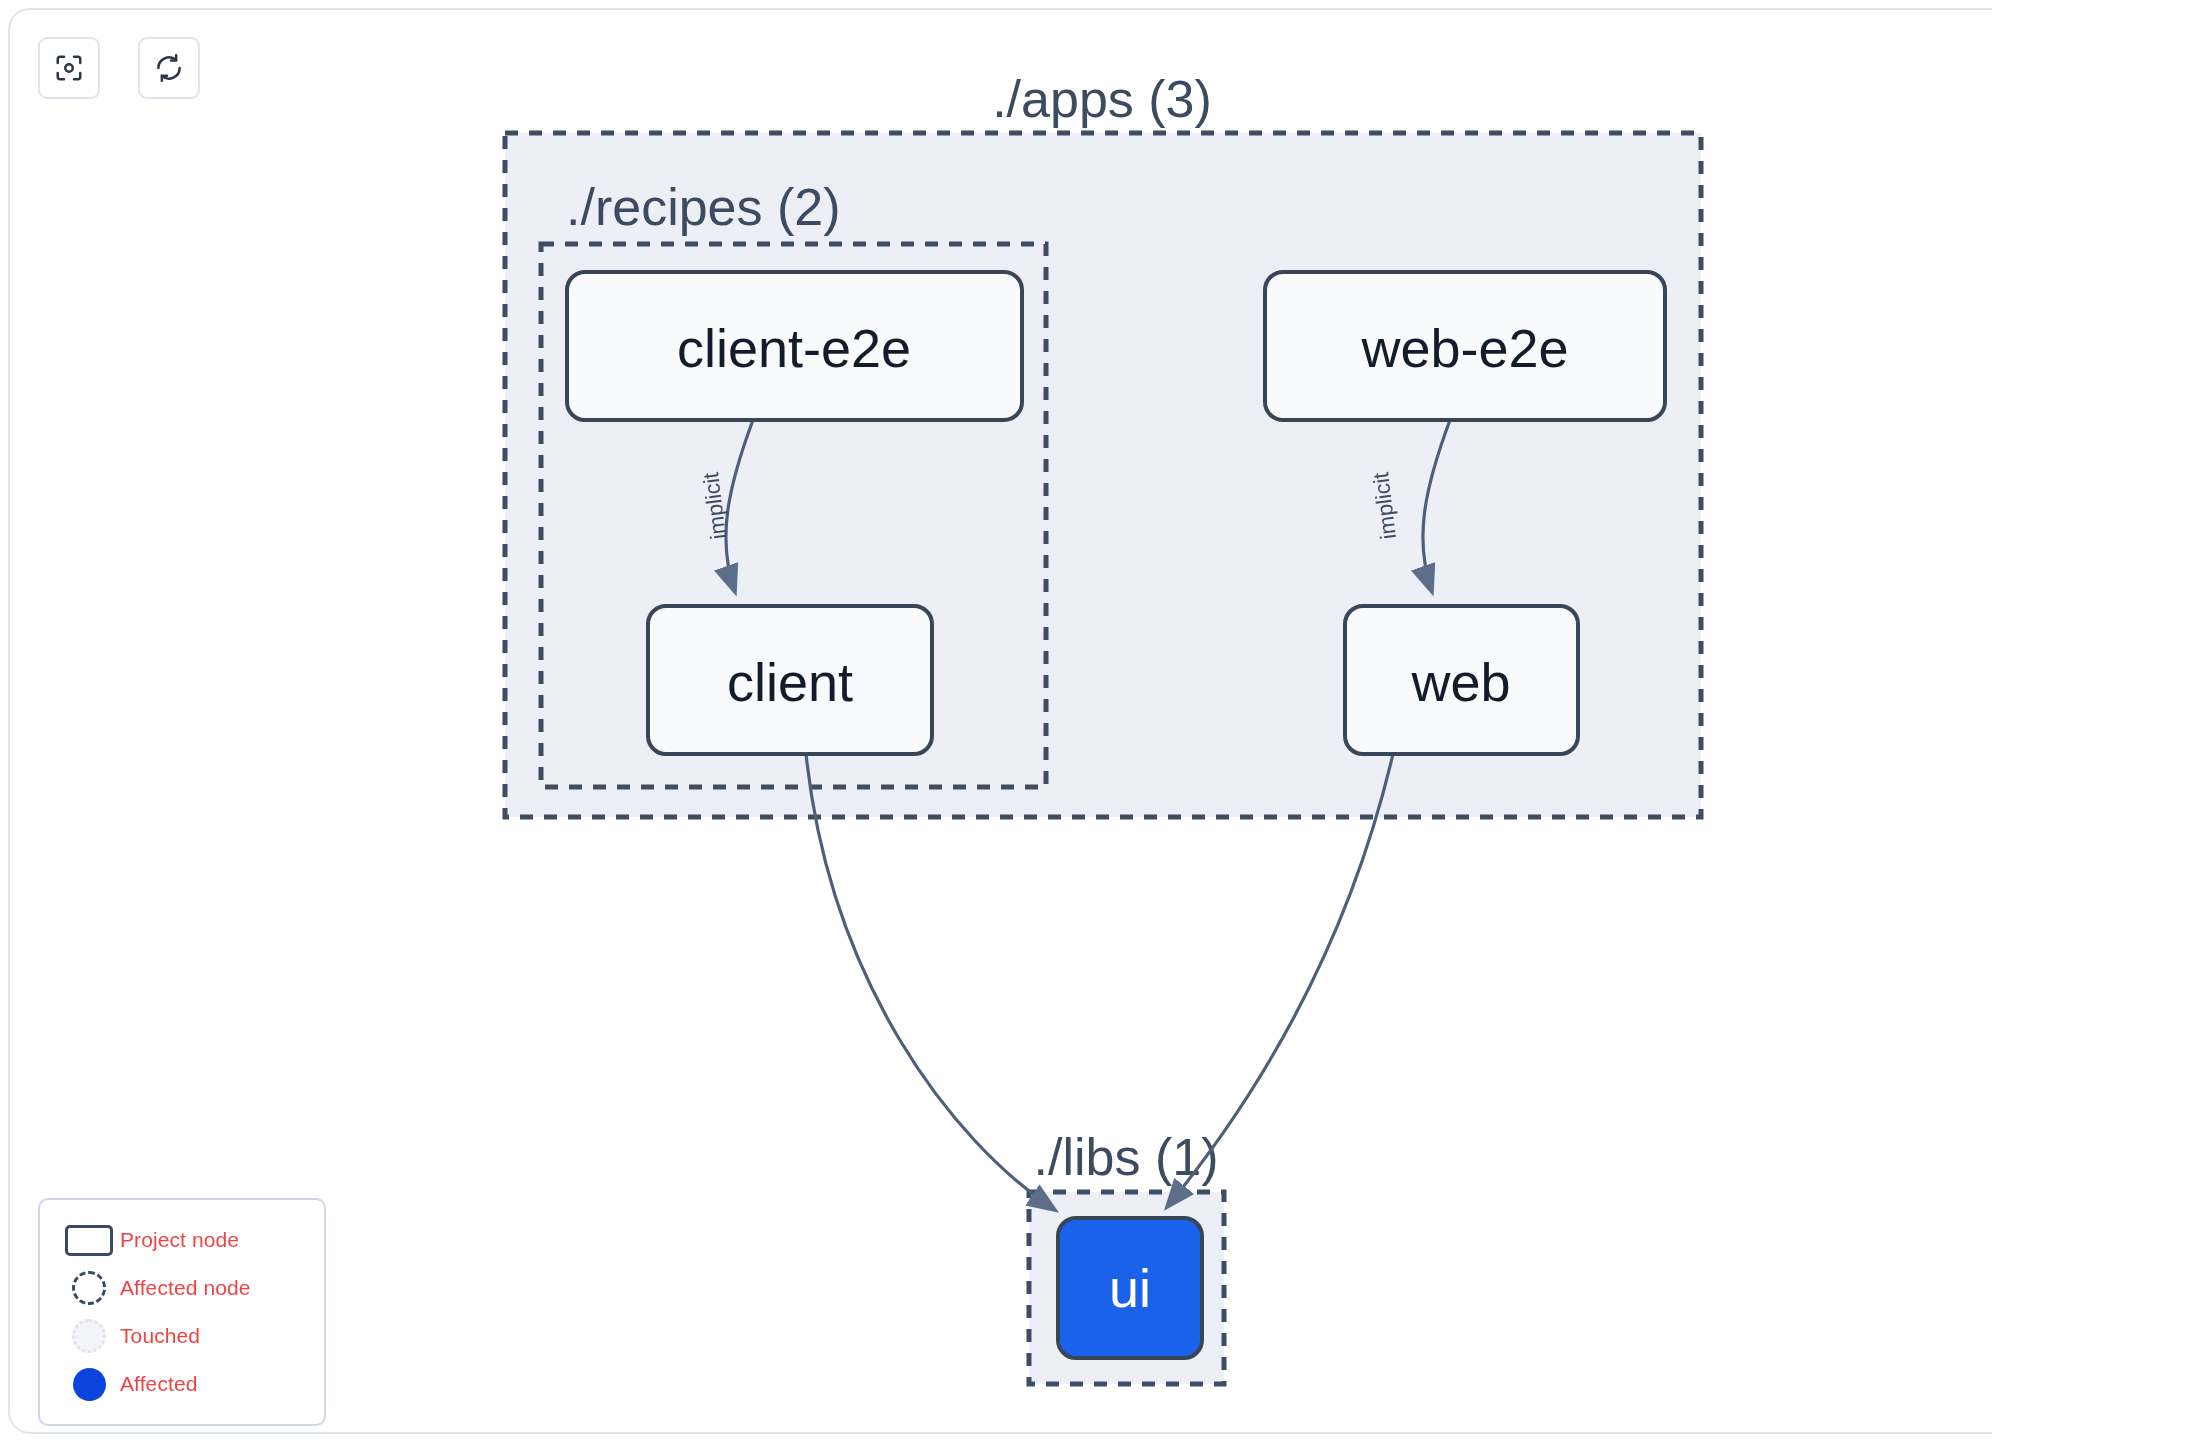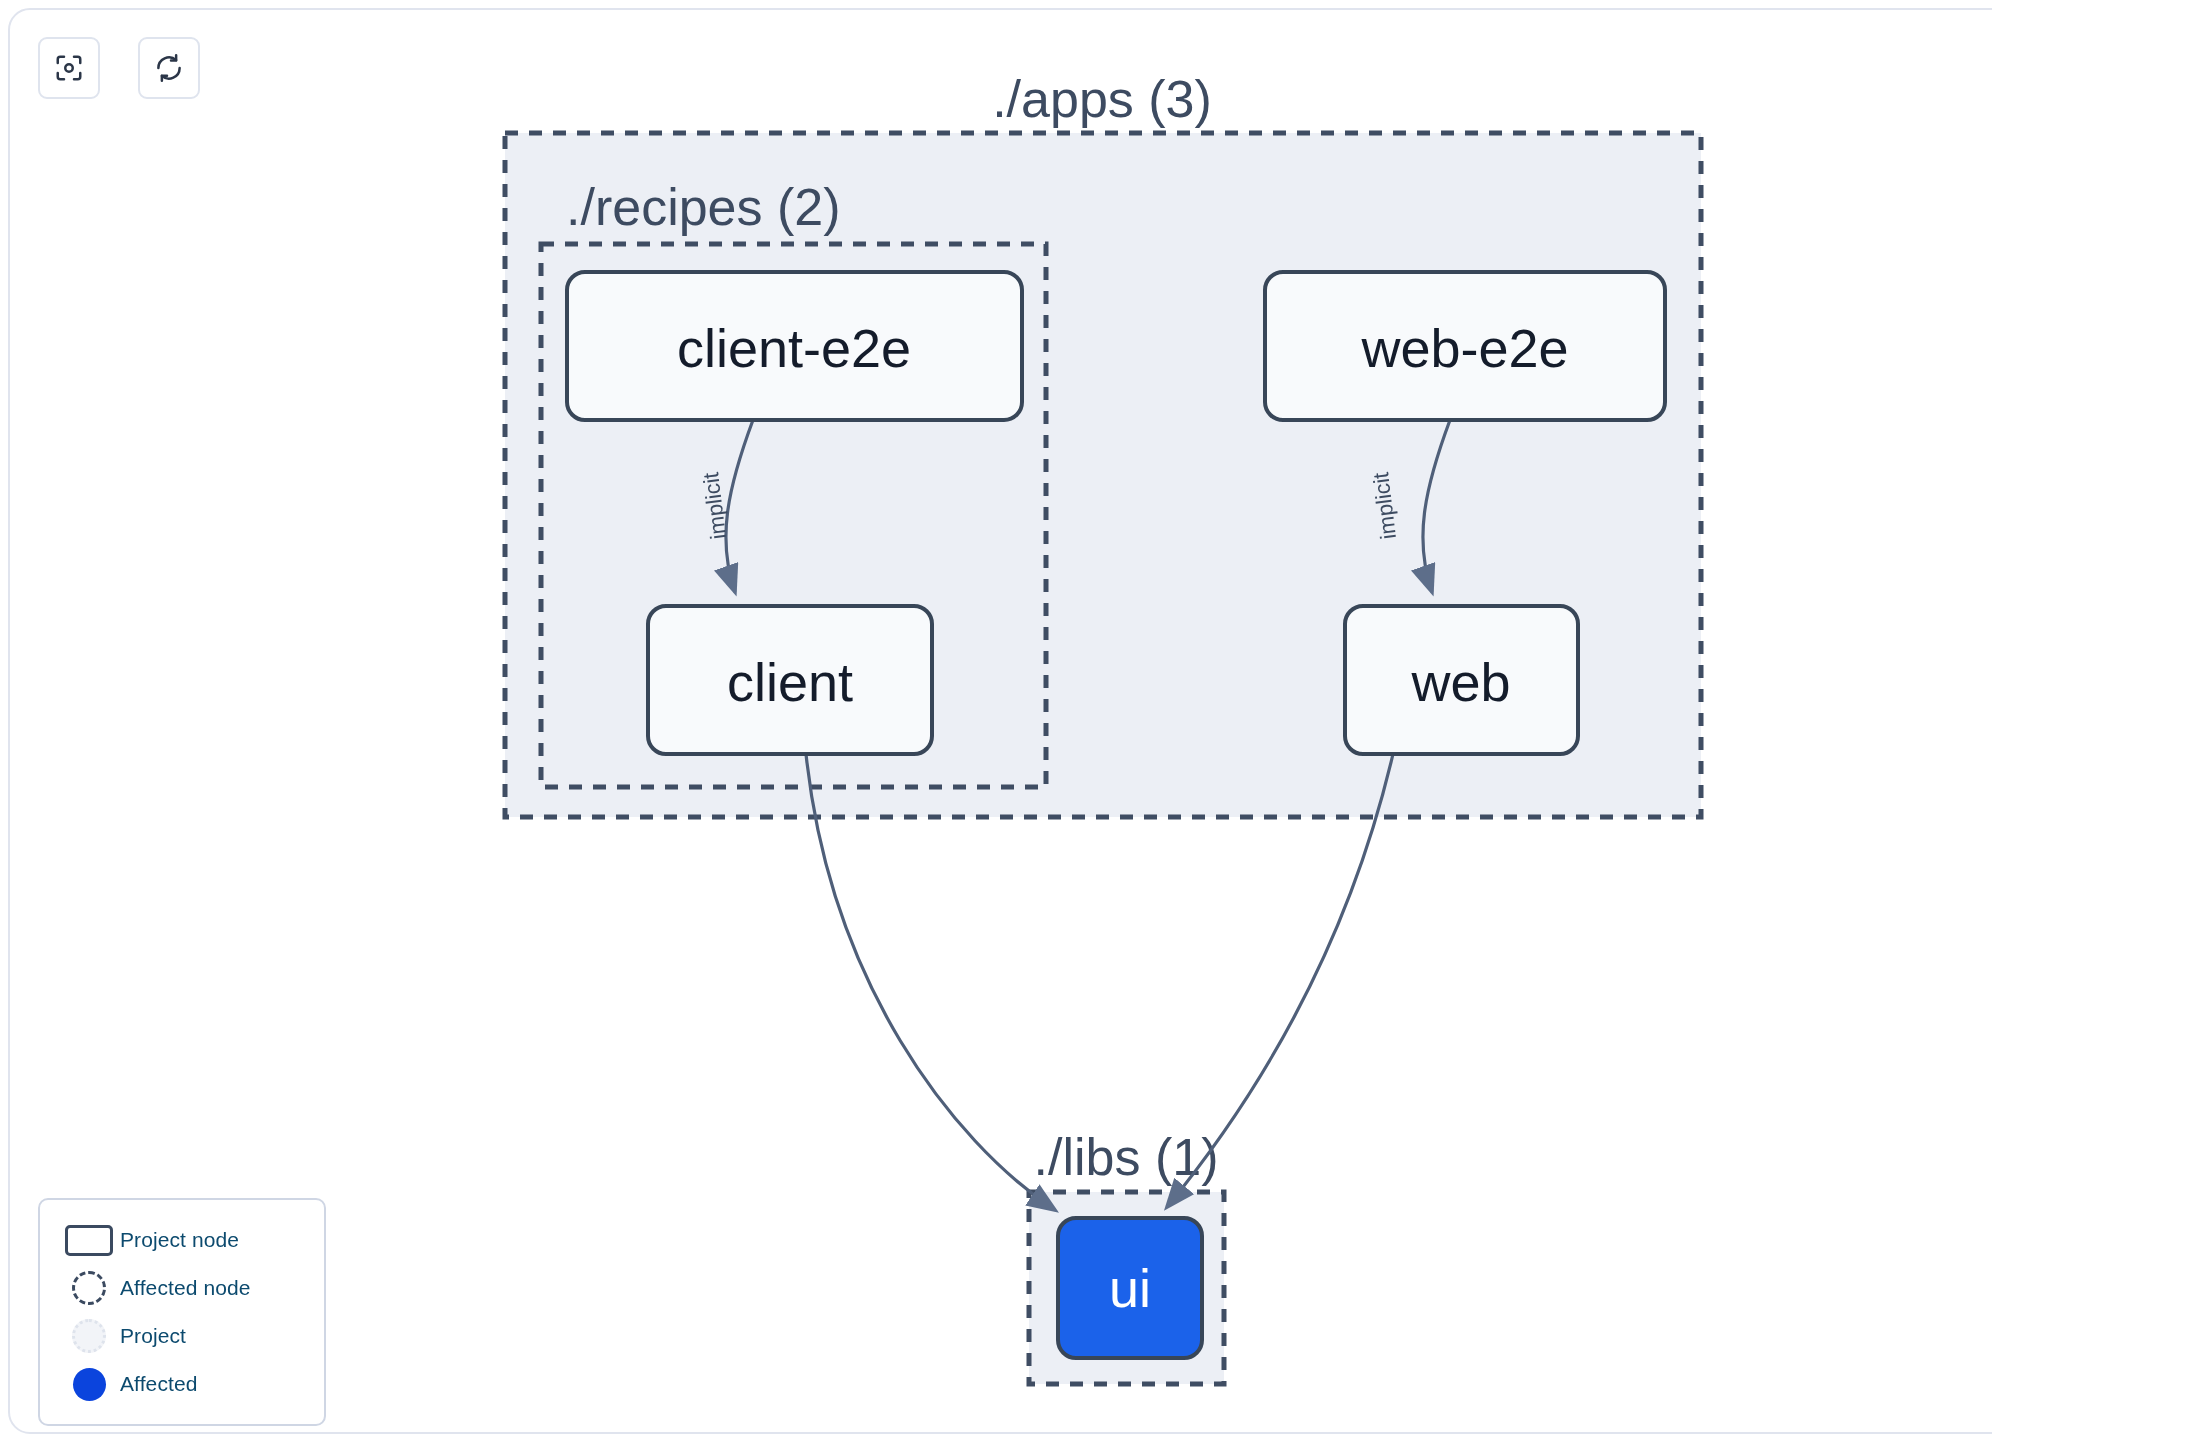--- a/index.html
+++ b/index.html
@@ -83,21 +83,21 @@
   }
   .legend-swatch {
     width: 62px;
     flex: 0 0 62px;
     display: flex;
     align-items: center;
     justify-content: center;
   }
   .legend-label {
     font-size: 21px;
-    color: #0c4a6e;
+    color: #ef4444;
     letter-spacing: 0.1px;
     white-space: nowrap;
   }
   .sw-project {
     width: 48px;
     height: 31px;
     box-sizing: border-box;
     border: 3px solid #3b4a60;
     border-radius: 5px;
     background: #ffffff;
@@ -276,21 +276,21 @@
     <div class="legend-row">
       <span class="legend-swatch">
         <span class="sw-composite"></span>
       </span>
       <span class="legend-label">Affected node</span>
     </div>
     <div class="legend-row">
       <span class="legend-swatch">
         <span class="sw-affected"></span>
       </span>
-      <span class="legend-label">Project</span>
+      <span class="legend-label">Touched</span>
     </div>
     <div class="legend-row">
       <span class="legend-swatch">
         <span class="sw-touched"></span>
       </span>
       <span class="legend-label">Affected</span>
     </div>
   </div>
 
 </div>

